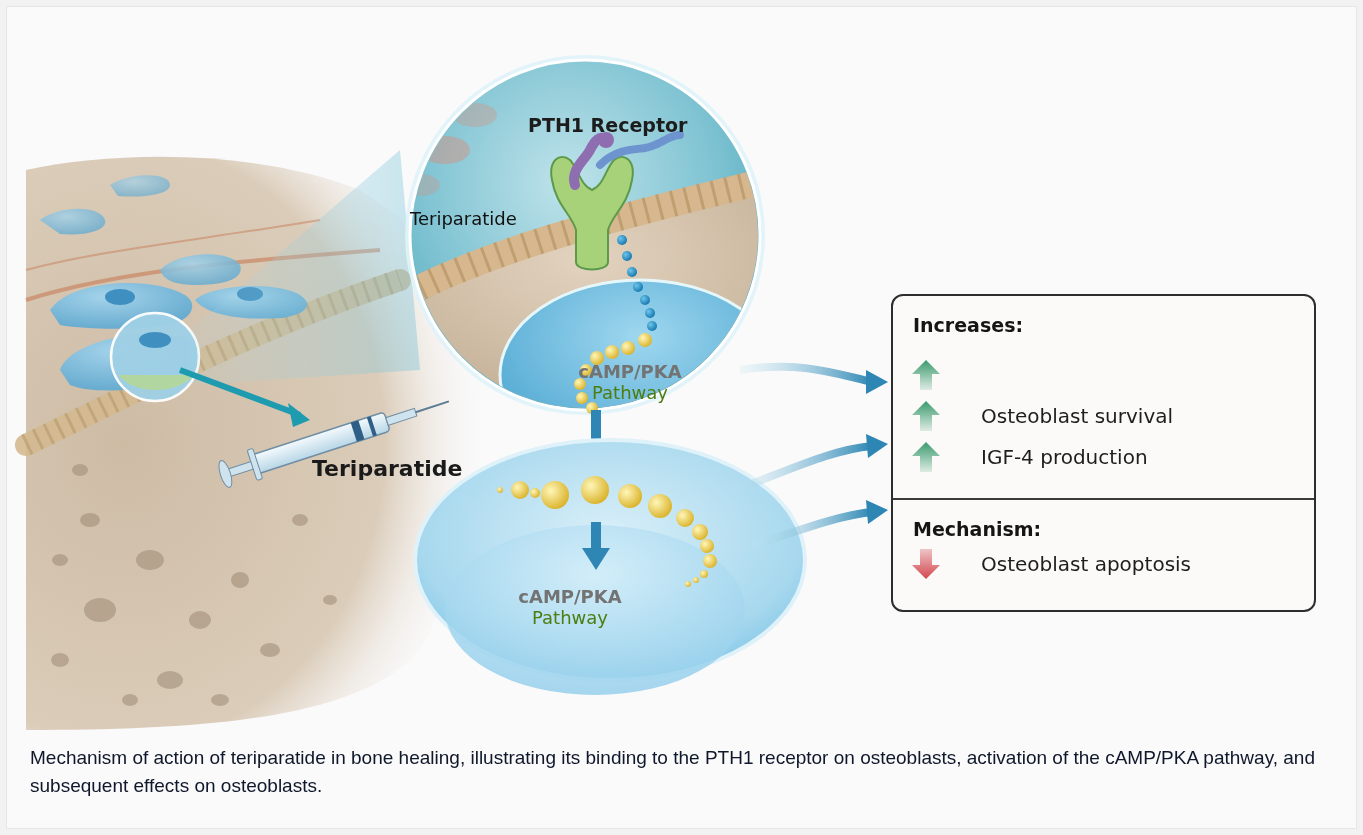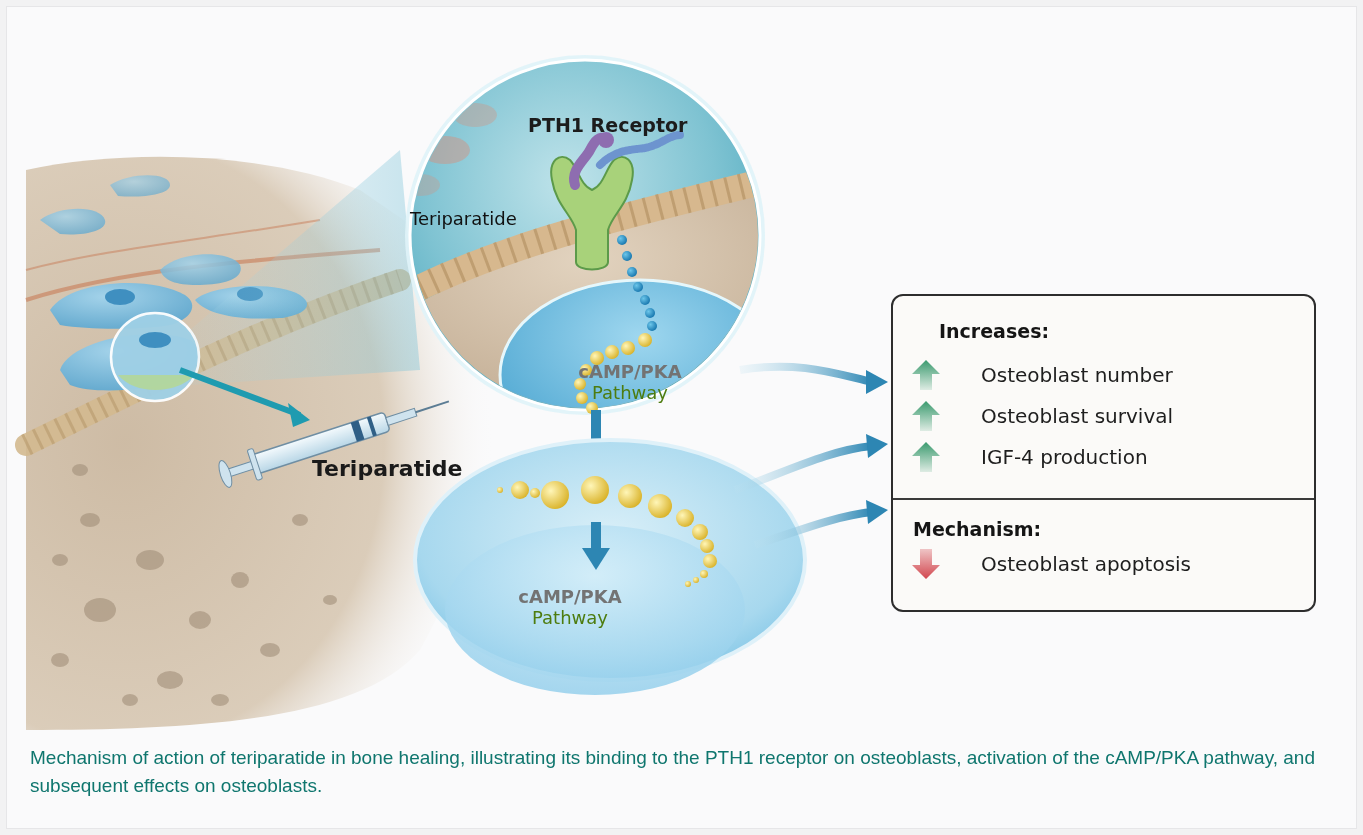--- a/index.html
+++ b/index.html
@@ -24,29 +24,29 @@
   .path-sub { font-size: 18px; color: #4d7c0f; display: block; }
 
   .effects-box {
     position: absolute; left: 891px; top: 294px; width: 425px; height: 318px;
     background: #fbfaf8; border: 2px solid #2d2d2d; border-radius: 12px; box-sizing: border-box;
   }
   .effects-section { position: absolute; left: 0; right: 0; }
   .sec-inc { top: 0; height: 202px; }
   .sec-dec { top: 202px; height: 112px; border-top: 2px solid #3a3a3a; }
   .sec-title { position: absolute; left: 20px; font-size: 19px; font-weight: bold; color: #151515; }
-  .sec-inc .sec-title { top: 24px; margin-left: 26px; }
+  .sec-inc .sec-title { top: 18px; }
   .sec-dec .sec-title { top: 18px; }
   .effect-row { position: absolute; left: 16px; height: 34px; display: flex; align-items: center; }
   .effect-row .ico { width: 34px; height: 34px; display: inline-block; }
   .effect-row .txt { margin-left: 38px; font-size: 20px; color: #1e1e1e; }
 
   .caption {
     position: absolute; left: 30px; top: 744px; width: 1300px;
-    font-family: "Liberation Sans", sans-serif; font-size: 19px; line-height: 28px; color: #0f766e;
+    font-family: "Liberation Sans", sans-serif; font-size: 19px; line-height: 28px; color: #0f172a;
   }
 </style>
 </head>
 <body>
 
 <div class="frame"></div>
 
 <div class="figure">
   <svg class="art" width="1363" height="740" viewBox="0 0 1363 740">
     <defs>
@@ -269,21 +269,20 @@
     <span class="path-sub">Pathway</span>
   </div>
 
   <div class="effects-box">
     <div class="effects-section sec-inc">
       <div class="sec-title">Increases:</div>
       <div class="effect-row" style="top:62px">
         <svg class="ico" viewBox="0 0 34 34">
             <polygon points="17,2 31,16 23,16 23,32 11,32 11,16 3,16" fill="url(#greenUp)"></polygon>
           </svg>
-        <span class="txt">Osteoblast number</span>
       </div>
       <div class="effect-row" style="top:103px">
         <svg class="ico" viewBox="0 0 34 34">
             <polygon points="17,2 31,16 23,16 23,32 11,32 11,16 3,16" fill="url(#greenUp)"></polygon>
           </svg>
         <span class="txt">Osteoblast survival</span>
       </div>
       <div class="effect-row" style="top:144px">
         <svg class="ico" viewBox="0 0 34 34">
             <polygon points="17,2 31,16 23,16 23,32 11,32 11,16 3,16" fill="url(#greenUp)"></polygon>

